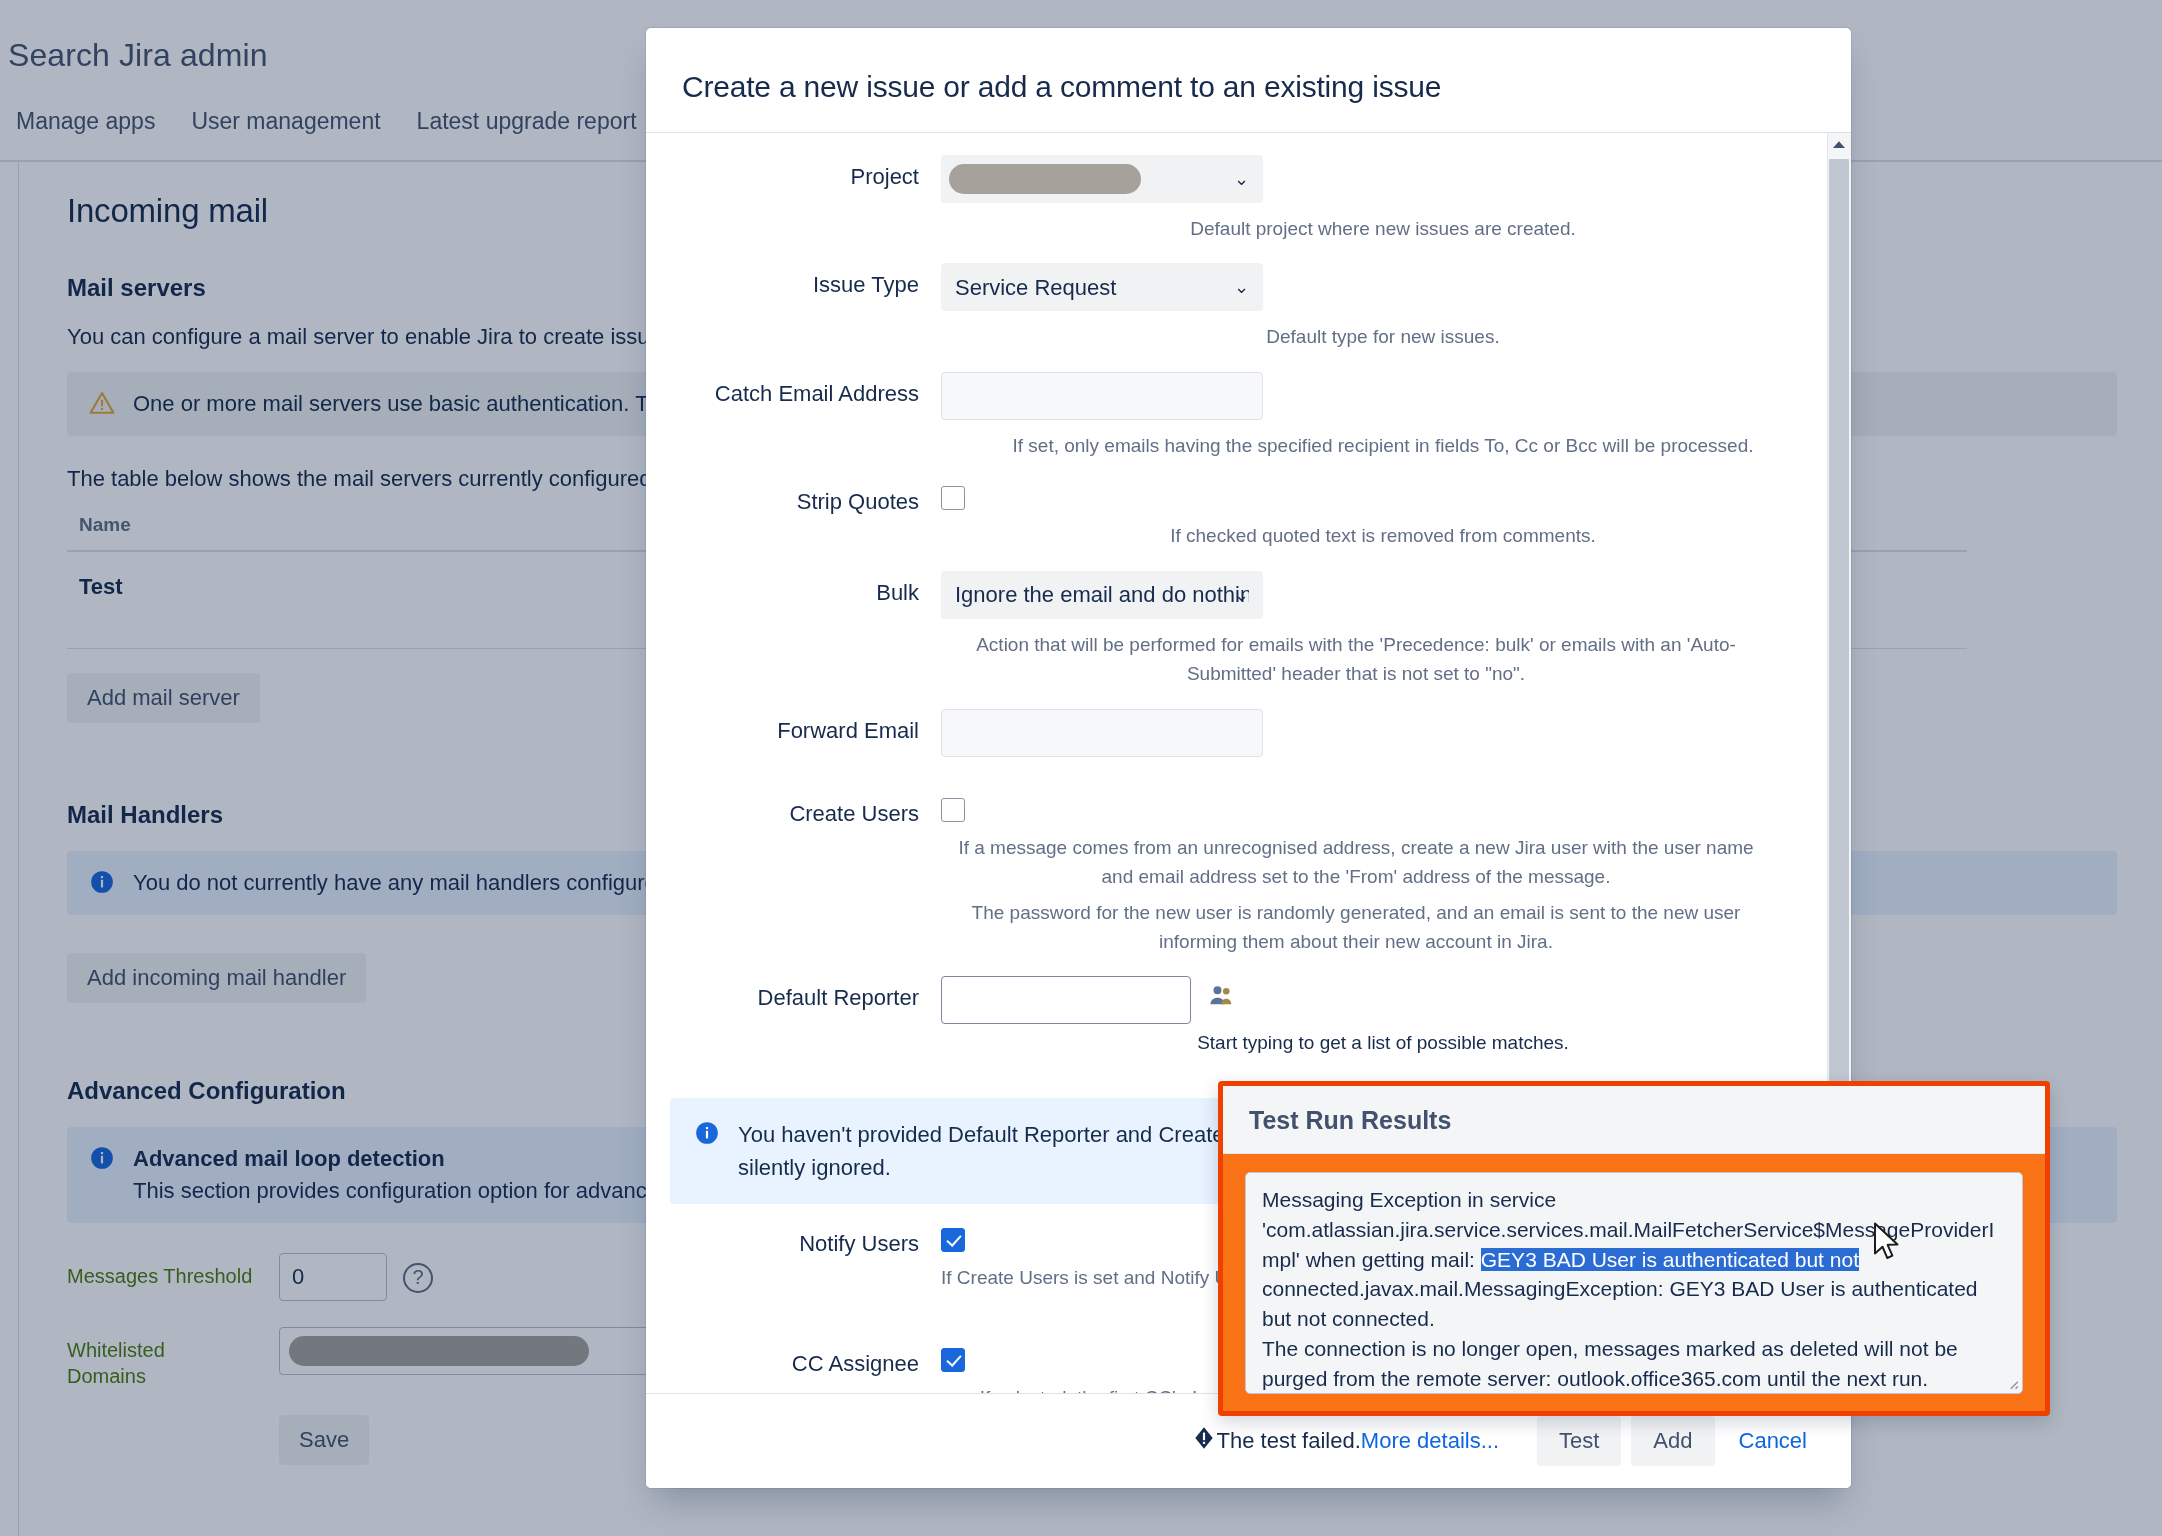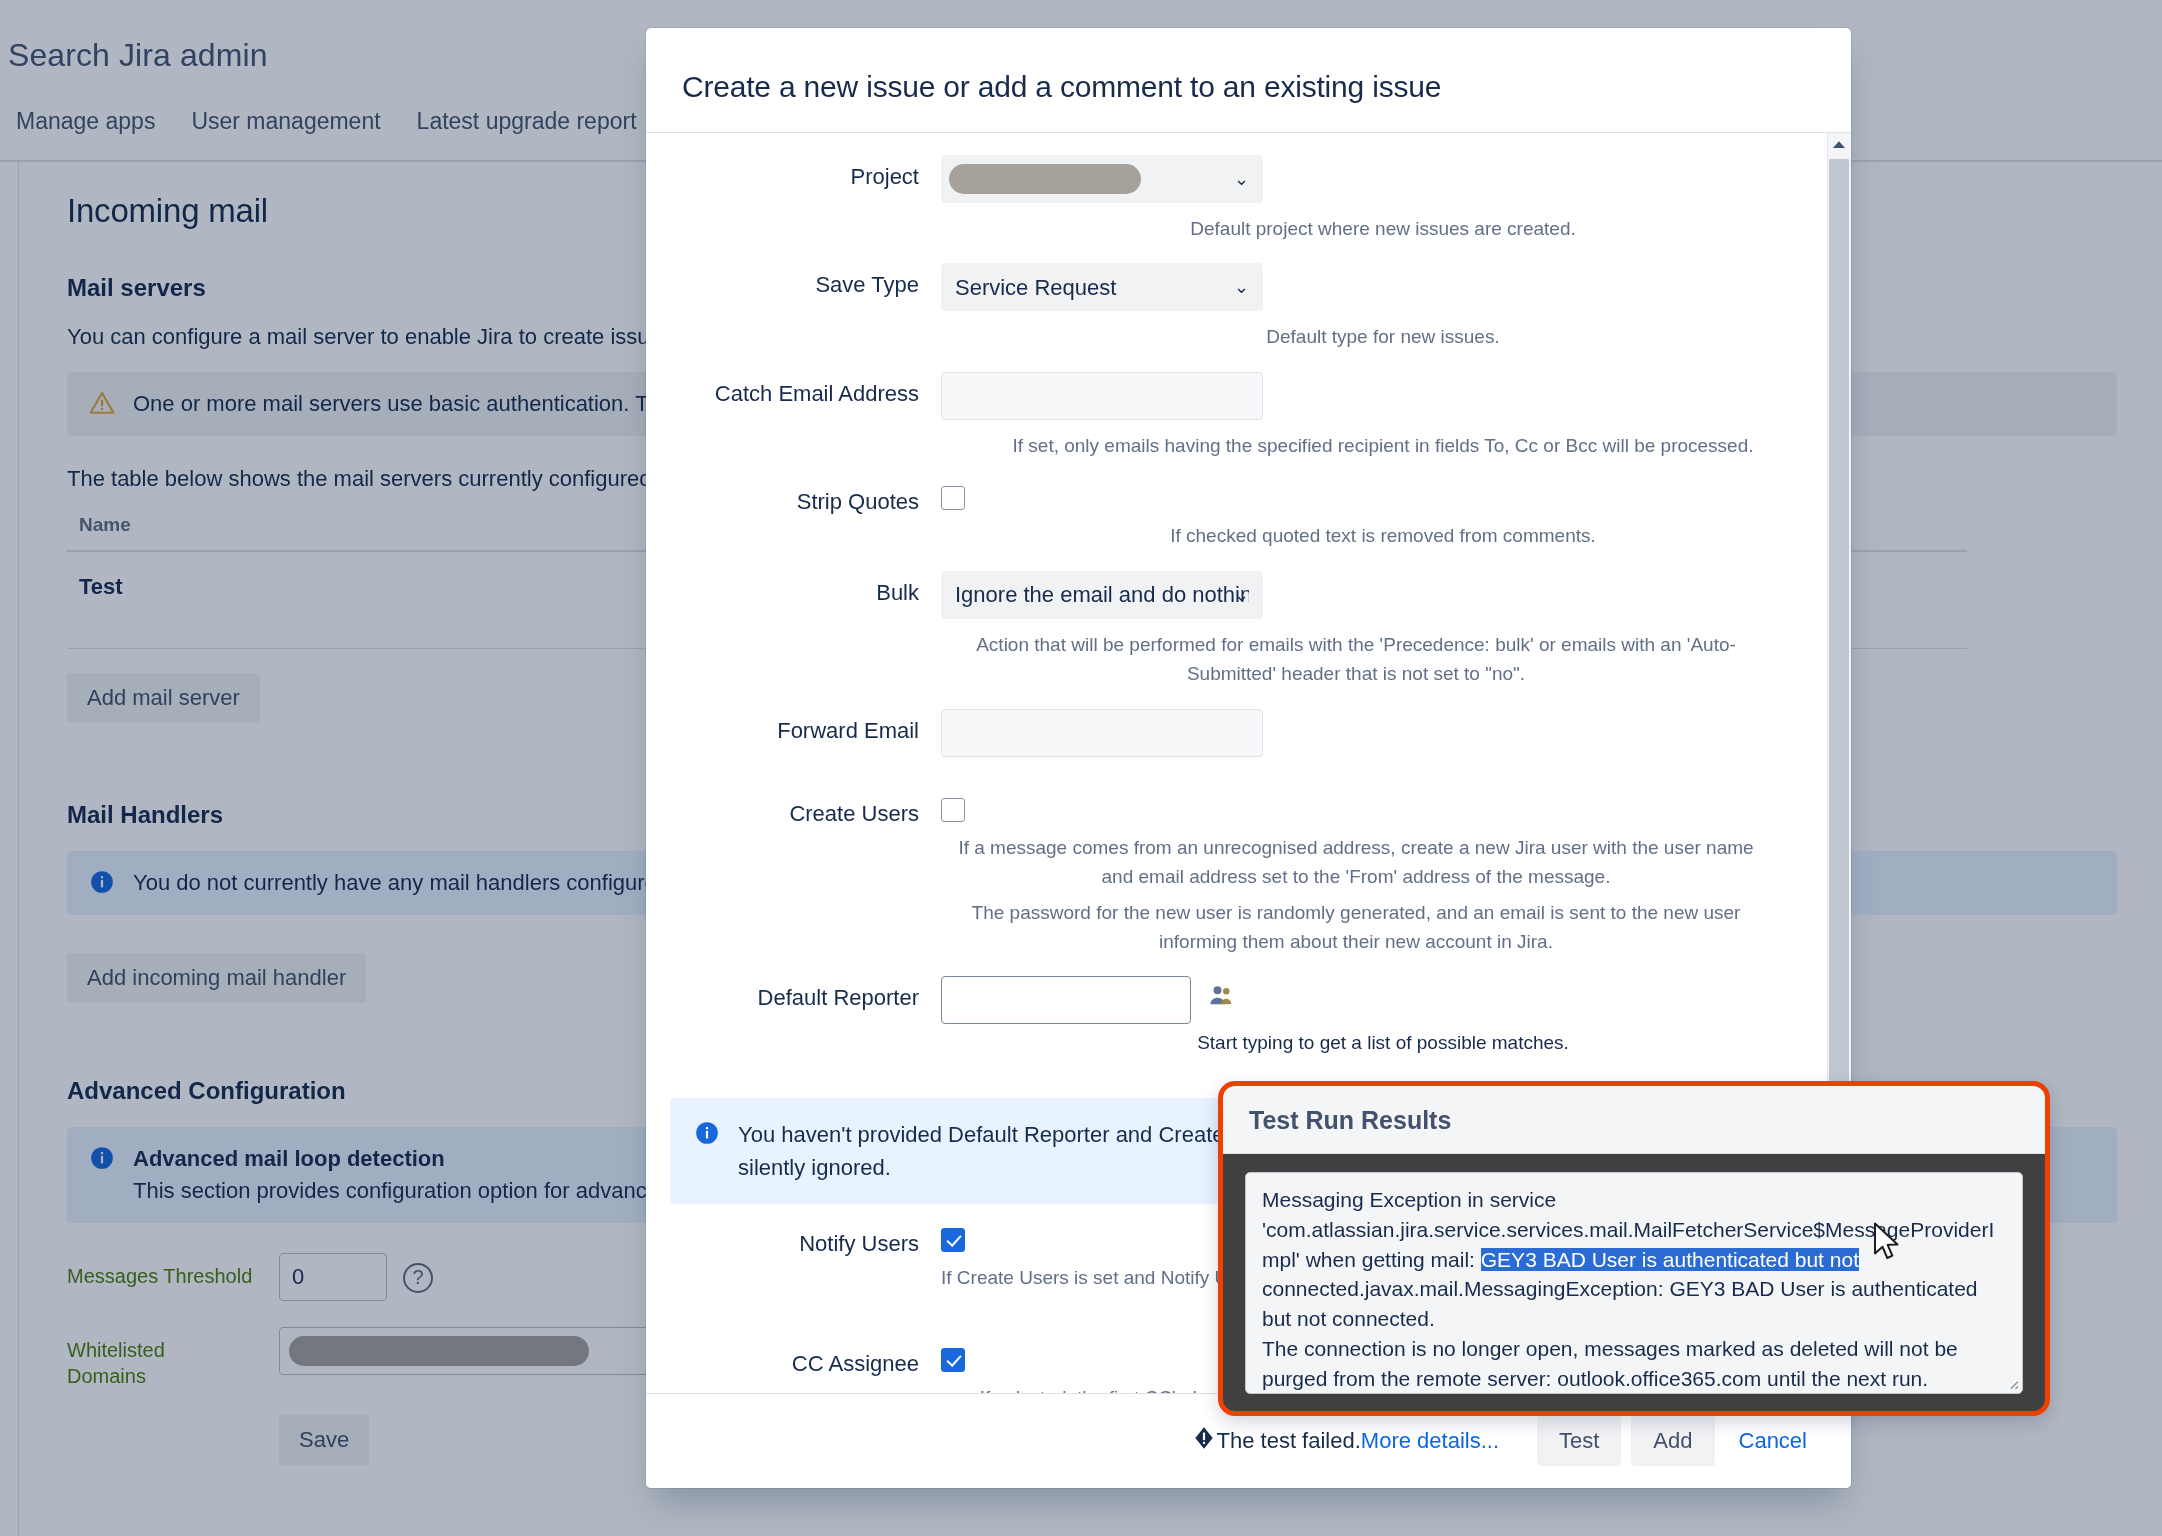--- a/index.html
+++ b/index.html
@@ -204,23 +204,23 @@
     font-size:22px; font-family:inherit; padding:12px 22px; cursor:pointer;
   }
   .btn-link {
     background:none; border:none; color:#0c66e4; font-size:22px; font-family:inherit;
     padding:12px 14px; cursor:pointer;
   }
 
   
   #testrun {
     position:absolute; left:1218px; top:1081px; width:832px; height:335px;
-    background:#404040;
+    background:#f97316;
     border:5px solid #f04000;
-    border-radius:17px;
+    border-radius:4px;
     z-index:80;
     box-shadow: 0 6px 18px rgba(9,30,66,.18);
     overflow:hidden;
   }
   .tr-head {
     padding:20px 26px 18px 26px;
     background:#f4f5f7;
     border-bottom:1px solid #e3e5e8;
   }
   .tr-title { font-size:25px; color:#42526e; font-weight:600; }
@@ -384,21 +384,21 @@
         <span class="sel-wrap">
           <select class="sel"><option></option></select>
           <span class="redact-pill"></span>
           <span class="chev">⌄</span>
         </span>
         <div class="f-help">Default project where new issues are created.</div>
       </div>
     </div>
 
     <div class="f-row">
-      <div class="f-lbl">Save Type</div>
+      <div class="f-lbl">Issue Type</div>
       <div class="f-ctl">
         <span class="sel-wrap">
           <select class="sel">
             <option>Service Request</option>
           </select>
           <span class="chev">⌄</span>
         </span>
         <div class="f-help">Default type for new issues.</div>
       </div>
     </div>

